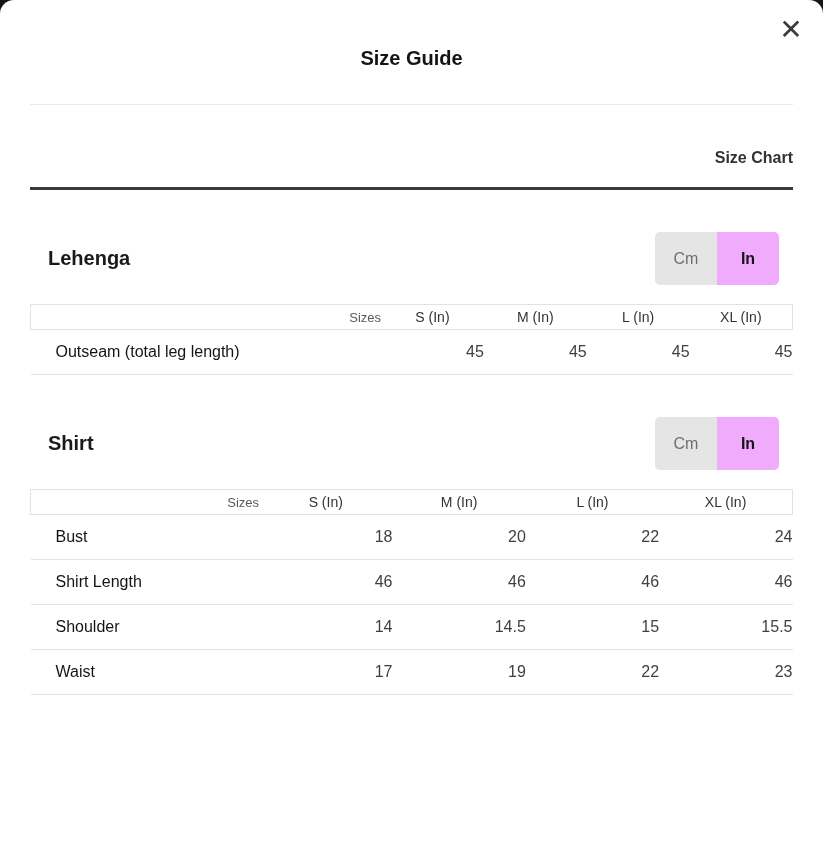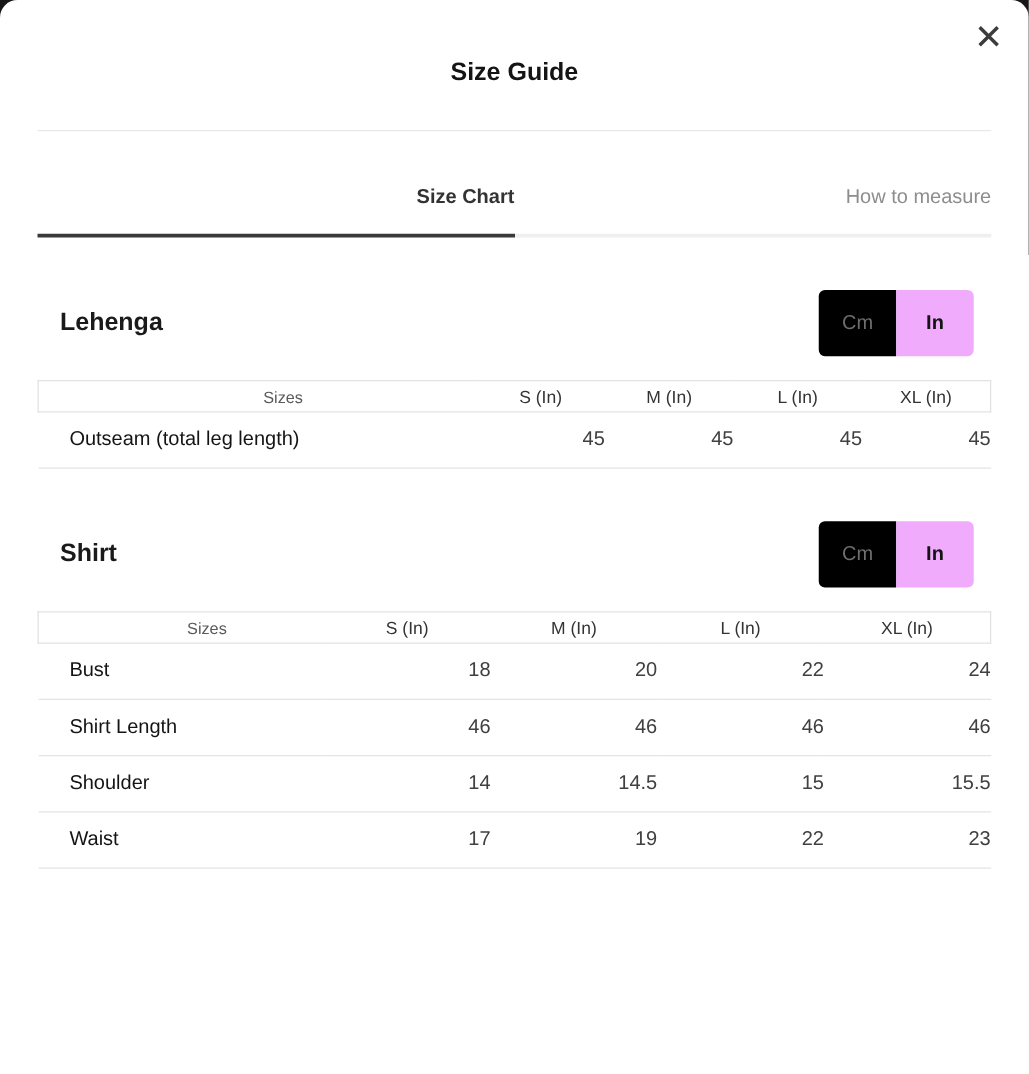--- a/index.html
+++ b/index.html
@@ -45,26 +45,26 @@
     display: flex; justify-content: space-between; align-items: center;
     margin: 42px 44px 0 48px;
   }
   .section-heading { font-size: 20px; font-weight: 700; color: #1a1a1a; }
   .unit-toggle { display: flex; }
   .unit-btn {
     width: 62px; height: 53px;
     display: flex; align-items: center; justify-content: center;
     font-size: 16px; border: none; cursor: pointer; font-family: inherit;
   }
-  .unit-btn.cm { background: #000000; color: #6e6e6e; border-radius: 5px 0 0 5px; }
+  .unit-btn.cm { background: #e5e5e5; color: #6e6e6e; border-radius: 5px 0 0 5px; }
   .unit-btn.in { background: #f0abfc; color: #141414; font-weight: 700; border-radius: 0 5px 5px 0; }
   .size-table { width: 763px; margin: 19px 30px 0; border-collapse: collapse; }
   .size-table thead tr { border: 1px solid #e2e2e2; }
   .size-table th { font-weight: 400; height: 25px; padding: 0; }
-  .size-table th.sizes { text-align: center; padding-left: 41px; font-size: 13px; color: #5a5a5a; }
+  .size-table th.sizes { text-align: right; padding-left: 41px; font-size: 13px; color: #5a5a5a; }
   .size-table th.col { font-size: 14px; color: #333333; text-align: center; }
   .size-table tbody tr { border-bottom: 1px solid #e4e4e4; }
   .size-table td { height: 45px; padding: 0; font-size: 16px; }
   .size-table td.label { text-align: left; padding-left: 25px; color: #141414; }
   .size-table td.val { text-align: right; color: #404040; }
   .lehenga-table col.c0 { width: 46%; }
   .lehenga-table col.cn { width: 13.5%; }
   .shirt-table col.c0 { width: 30%; }
   .shirt-table col.cn { width: 17.5%; }
 </style>
@@ -76,21 +76,20 @@
   <button class="close-btn">
     <span>✕</span>
   </button>
 
   <h1 class="modal-title">Size Guide</h1>
 
   <div class="header-divider"></div>
 
   <div class="tabs">
     <button class="tab active">Size Chart</button>
-    <button class="tab">How to measure</button>
   </div>
 
   <div class="section-header">
     <div class="section-heading">Lehenga</div>
     <div class="unit-toggle">
       <button class="unit-btn cm">Cm</button>
       <button class="unit-btn in">In</button>
     </div>
   </div>
 

